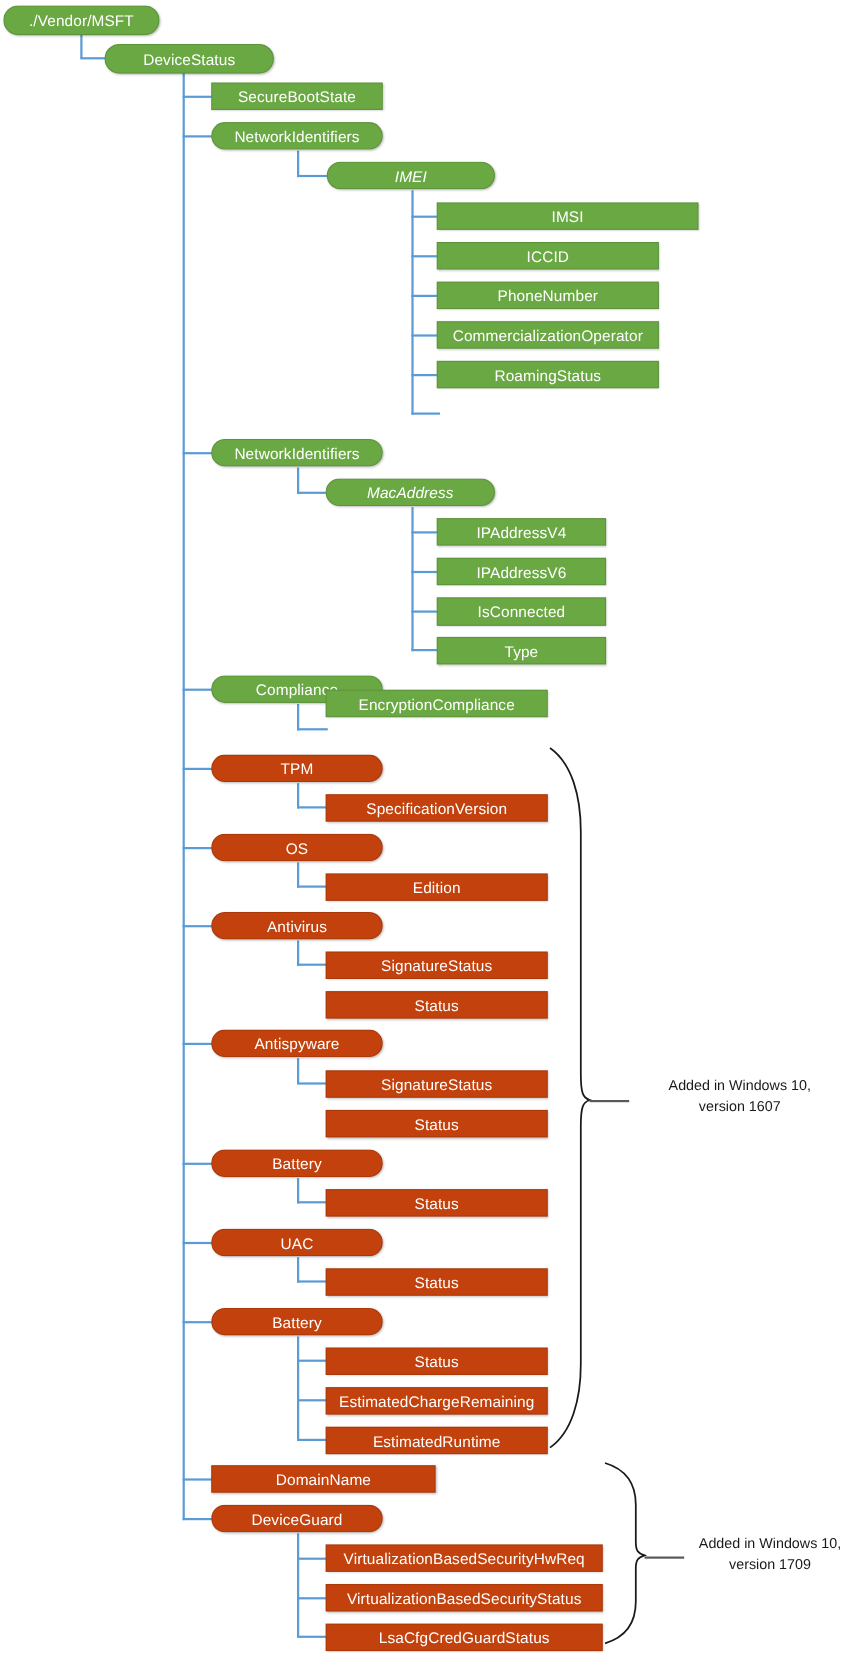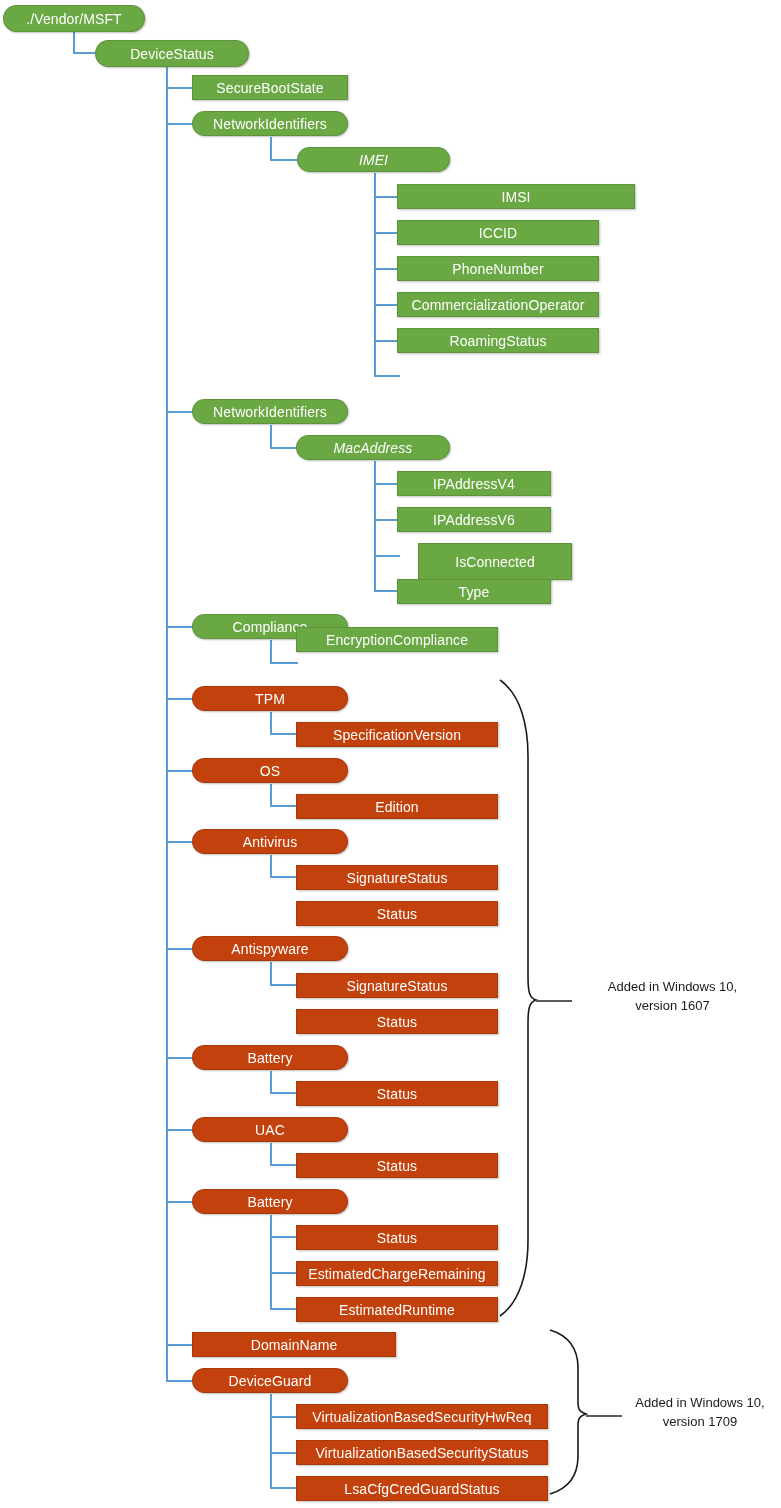--- a/index.html
+++ b/index.html
@@ -133,21 +133,21 @@
   <div class="node green rect" style="left:397px;top:256px;width:202px;height:25px;">PhoneNumber</div>
   <div class="node green rect" style="left:397px;top:292px;width:202px;height:25px;">CommercializationOperator</div>
   <div class="node green rect" style="left:397px;top:328px;width:202px;height:25px;">RoamingStatus</div>
 
   <div class="node green pill" style="left:192px;top:399px;width:156px;height:25px;">NetworkIdentifiers</div>
 
   <div class="node green pill italic" style="left:296px;top:435px;width:154px;height:25px;">MacAddress</div>
 
   <div class="node green rect" style="left:397px;top:471px;width:154px;height:25px;">IPAddressV4</div>
   <div class="node green rect" style="left:397px;top:507px;width:154px;height:25px;">IPAddressV6</div>
-  <div class="node green rect" style="left:418px;top:543px;width:154px;height:37px;">IsConnected</div>
+  <div class="node green rect" style="left:397px;top:543px;width:154px;height:26px;">IsConnected</div>
   <div class="node green rect" style="left:397px;top:579px;width:154px;height:25px;">Type</div>
 
   <div class="node green pill" style="left:192px;top:614px;width:156px;height:25px;">Compliance</div>
   <div class="node green rect" style="left:296px;top:627px;width:202px;height:25px;">EncryptionCompliance</div>
 
   <div class="node blue pill" style="left:192px;top:686px;width:156px;height:25px;">TPM</div>
   <div class="node blue rect" style="left:296px;top:722px;width:202px;height:25px;">SpecificationVersion</div>
 
   <div class="node blue pill" style="left:192px;top:758px;width:156px;height:25px;">OS</div>
   <div class="node blue rect" style="left:296px;top:794px;width:202px;height:25px;">Edition</div>

